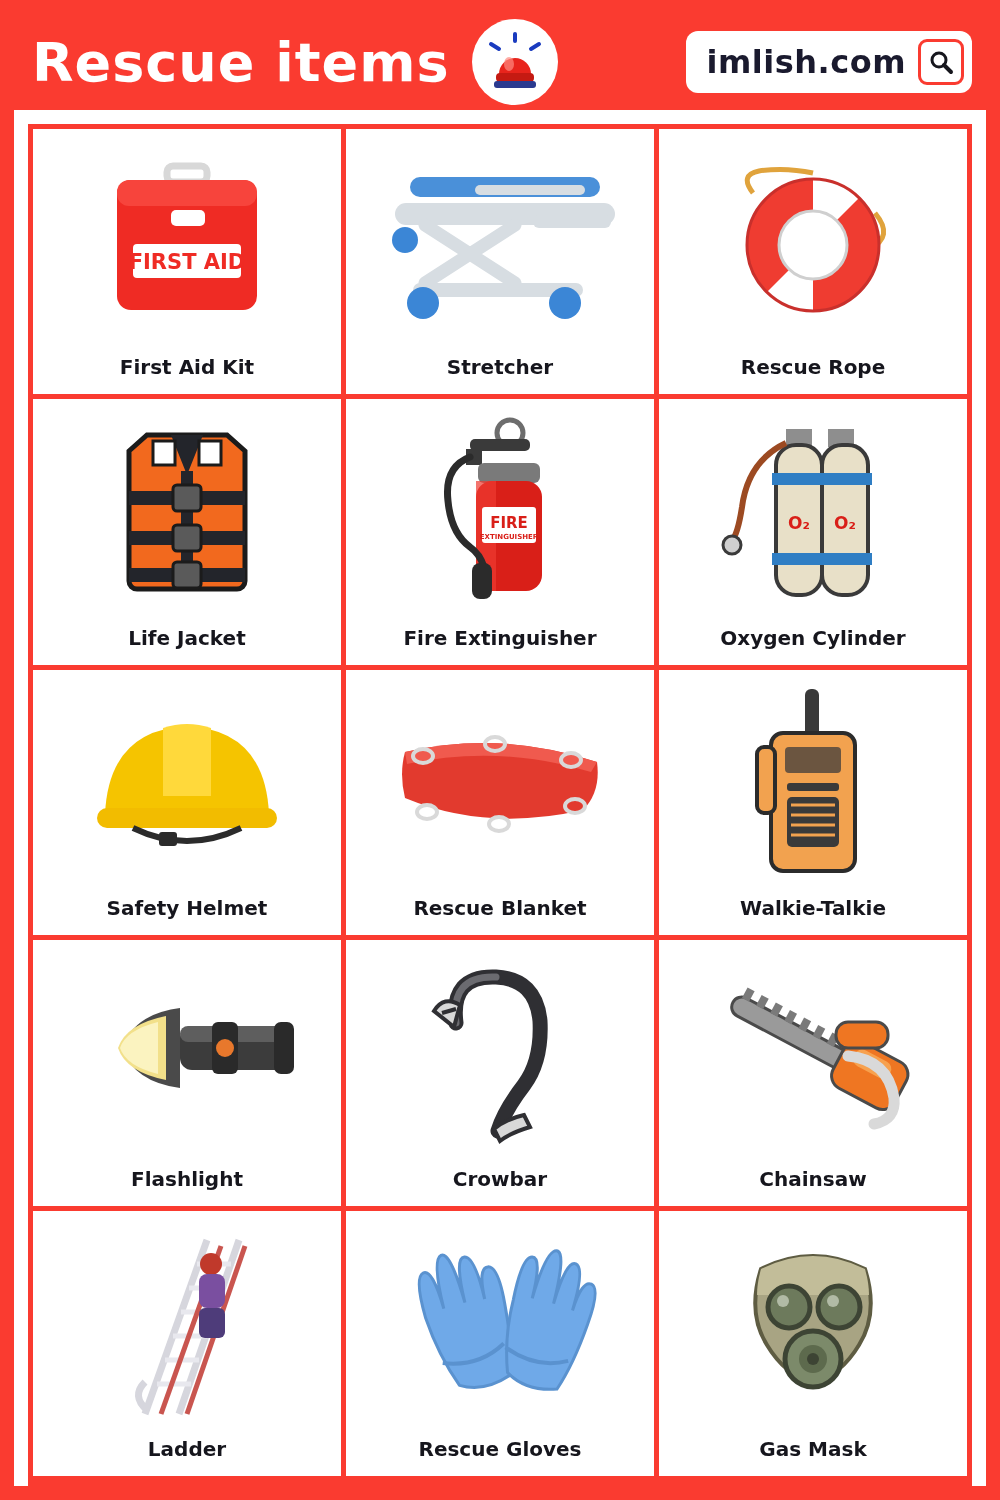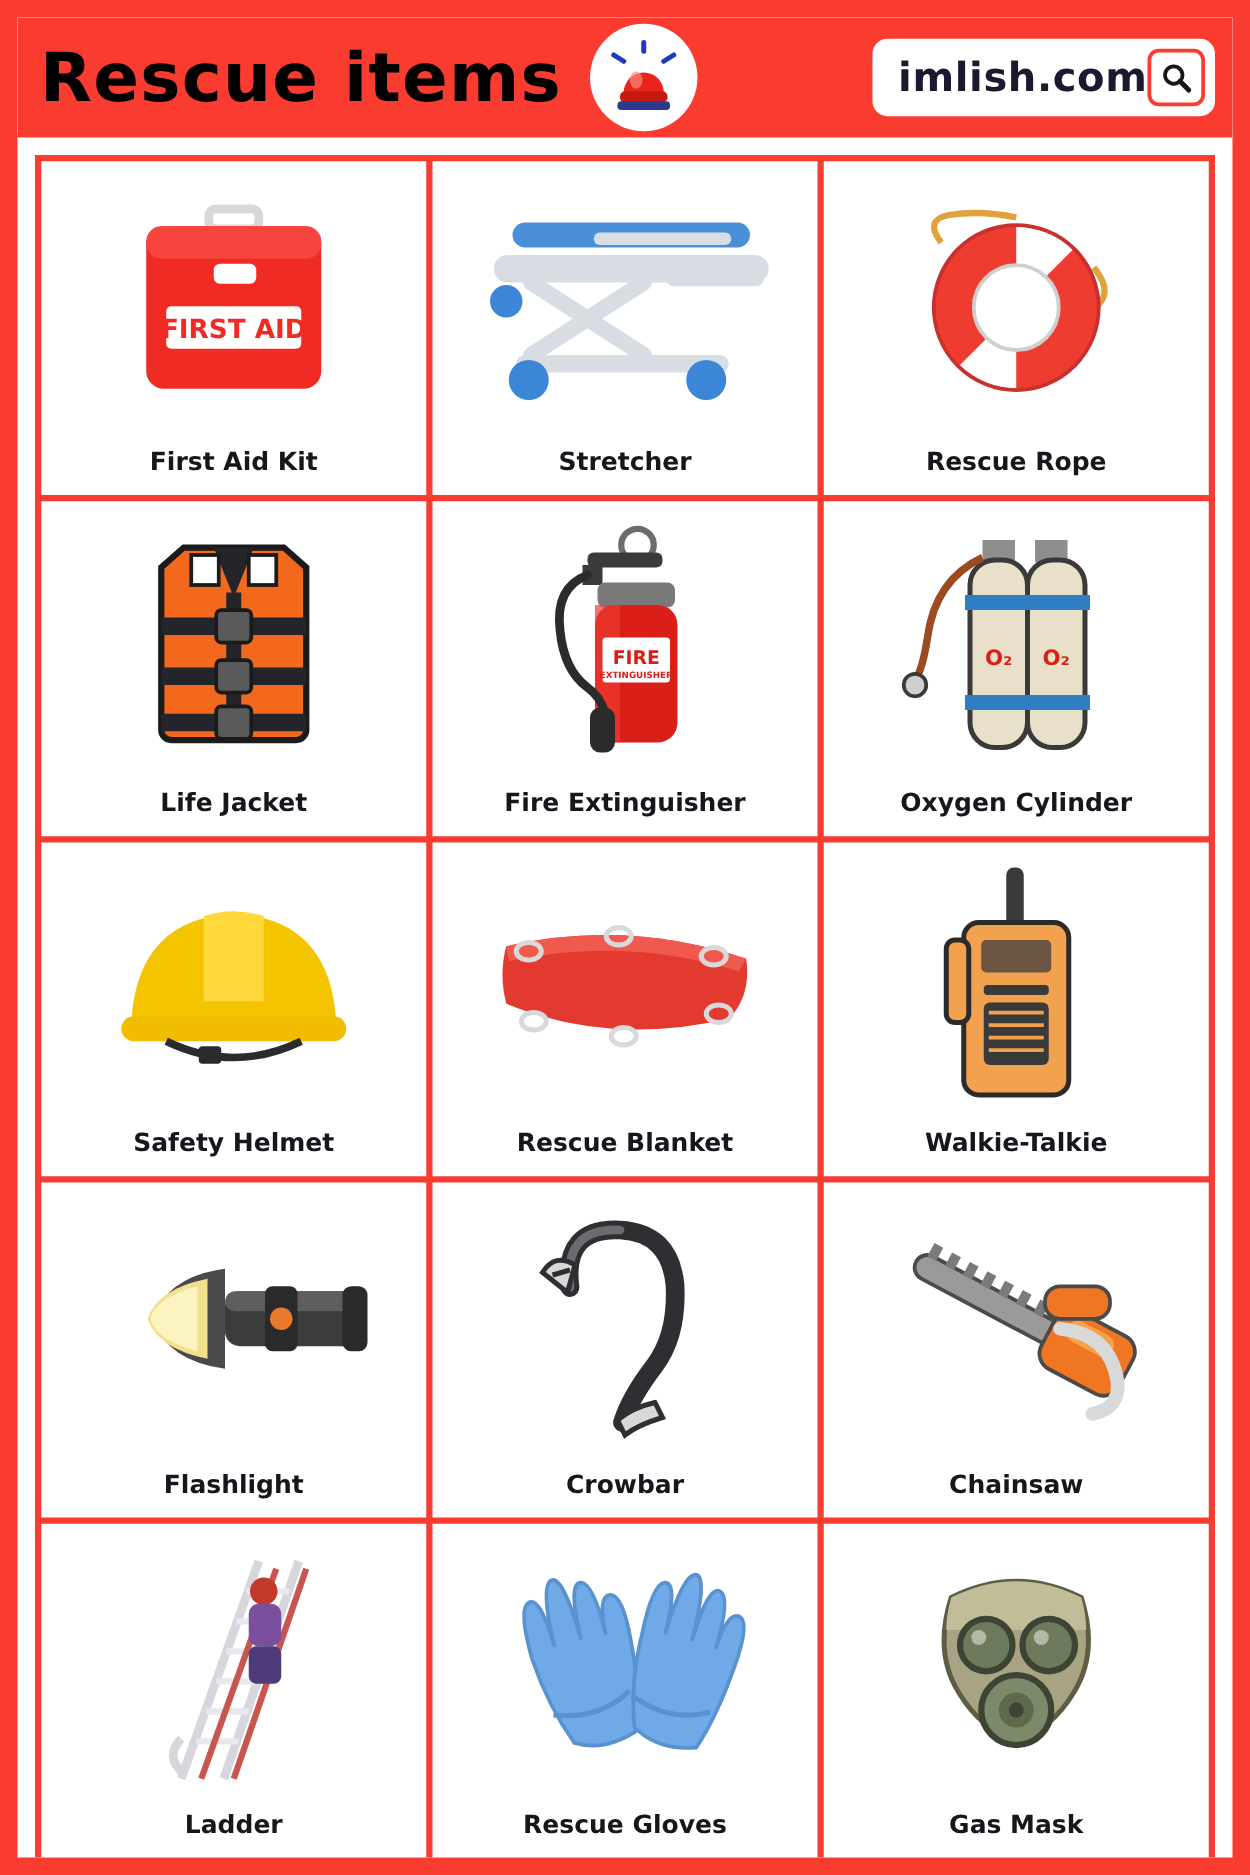--- a/index.html
+++ b/index.html
@@ -20,21 +20,21 @@
     height: 96px;
     display: flex;
     align-items: center;
     padding: 0 14px 0 18px;
     background: #fa3b30;
   }
   .title {
     font-family: "DejaVu Sans", sans-serif;
     font-size: 54px;
     font-weight: bold;
-    color: #000000;
+    color: #ffffff;
     letter-spacing: 1px;
     white-space: nowrap;
   }
   .siren {
     margin-left: 22px;
     width: 86px; height: 86px;
     border-radius: 50%;
     background: #ffffff;
     display: flex;
     align-items: center;
@@ -42,21 +42,21 @@
     flex: none;
   }
   .site-box {
     margin-left: auto;
     height: 62px;
     background: #ffffff;
     border-radius: 12px;
     display: flex;
     align-items: center;
     padding: 0 8px 0 20px;
-    gap: 0;
+    gap: 12px;
   }
   .site-url {
     font-family: "DejaVu Sans", sans-serif;
     font-size: 32px;
     font-weight: bold;
     color: #1a1a2e;
     letter-spacing: .5px;
   }
   .search-btn {
     width: 46px; height: 46px;
@@ -68,21 +68,21 @@
   
   .grid {
     position: absolute;
     left: 14px; right: 14px;
     top: 110px; bottom: 0;
     display: grid;
     grid-template-columns: repeat(3, 1fr);
     grid-template-rows: repeat(5, 1fr);
     background: #fa3b30;
     gap: 5px;
-    padding: 5px 5px 0 5px;
+    padding: 5px 5px 10px 5px;
   }
   .cell {
     background: #ffffff;
     display: flex;
     flex-direction: column;
     align-items: center;
     justify-content: flex-end;
     padding-bottom: 10px;
     position: relative;
   }

